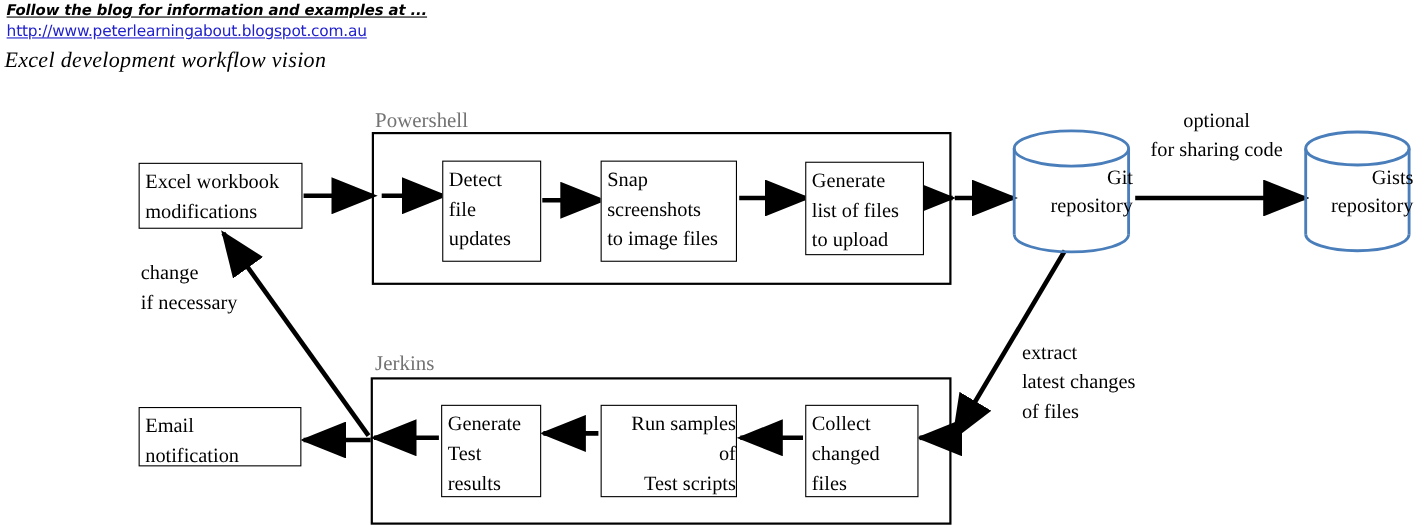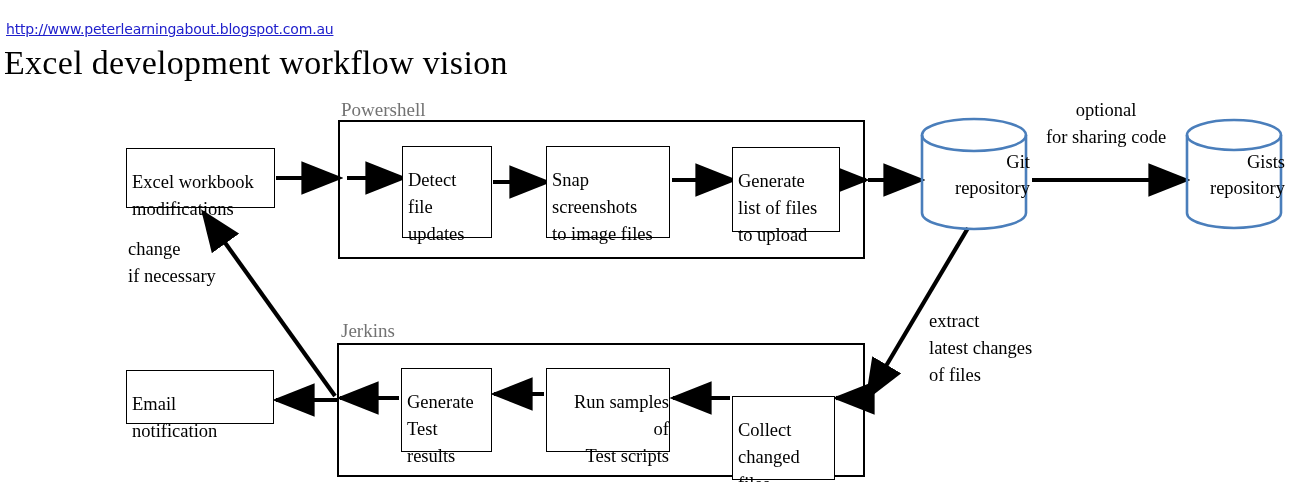--- a/index.html
+++ b/index.html
@@ -39,21 +39,22 @@
     color: #2020CC;
     text-decoration: underline;
     white-space: nowrap;
     letter-spacing: -0.2px;
   }
   .hdr-title {
     position: absolute;
     left: 4px;
     top: 44px;
     font-family: "Liberation Serif", "DejaVu Serif", serif;
-    font-size: 34px;
+    font-style: italic;
+    font-size: 20px;
     color: #000000;
     white-space: nowrap;
     letter-spacing: 0.3px;
   }
 
   
   .group-box {
     position: absolute;
     border: 2.5px solid #000000;
     background: transparent;
@@ -66,21 +67,21 @@
     white-space: nowrap;
   }
   .node-box {
     position: absolute;
     border: 1.5px solid #000000;
     background: #ffffff;
     box-sizing: border-box;
     font-size: 18.5px;
     line-height: 1.47;
     color: #000000;
-    padding: 20px 0 0 5px;
+    padding: 4px 0 0 5px;
     z-index: 3;
   }
   .node-box.center { text-align: right; padding-left: 0; padding-right: 0; }
 
   .free-label {
     position: absolute;
     font-size: 18.5px;
     line-height: 1.47;
     color: #000000;
     white-space: pre-line;
@@ -113,20 +114,21 @@
     height: 482px;
     z-index: 2;
     pointer-events: none;
   }
 </style>
 </head>
 <body>
 
 <div id="page">
 
+  <div class="hdr-blog">Follow the blog for information and examples at ...</div>
   <div class="hdr-url">http://www.peterlearningabout.blogspot.com.au</div>
   <div class="hdr-title">Excel development workflow vision</div>
 
   <svg id="arrows" viewBox="0 0 1291 482">
     <defs>
       <marker id="ah" markerWidth="10" markerHeight="8" refX="9.2" refY="4" orient="auto">
         <path d="M0,0 L10,4 L0,8 z" fill="#000000"></path>
       </marker>
     </defs>
     <g stroke="#000000" stroke-width="4.2" fill="none" marker-end="url(#ah)">
@@ -194,21 +196,21 @@
     </svg>
     <div class="cyl-text" style="top:34px;">Gists<br>repository</div>
   </div>
 
   <div class="node-box" style="left:126px; top:370px; width:148px; height:54px;">Email<br>notification</div>
 
   <div class="node-box" style="left:401px; top:368px; width:91px; height:84px;">Generate<br>Test<br>results</div>
 
   <div class="node-box center" style="left:546px; top:368px; width:124px; height:84px;">Run samples<br>of<br>Test scripts</div>
 
-  <div class="node-box" style="left:732px; top:368px; width:103px; height:84px;margin-top:28px;">Collect<br>changed<br>files</div>
+  <div class="node-box" style="left:732px; top:368px; width:103px; height:84px;">Collect<br>changed<br>files</div>
 
   <div class="free-label" style="left:128px; top:236px;">change<br>if necessary</div>
 
   <div class="free-label center" style="left:1036px; top:97px; width:140px;">optional<br>for sharing code</div>
 
   <div class="free-label" style="left:929px; top:308px;">extract<br>latest changes<br>of files</div>
 
 </div>
 
 </body></html>

